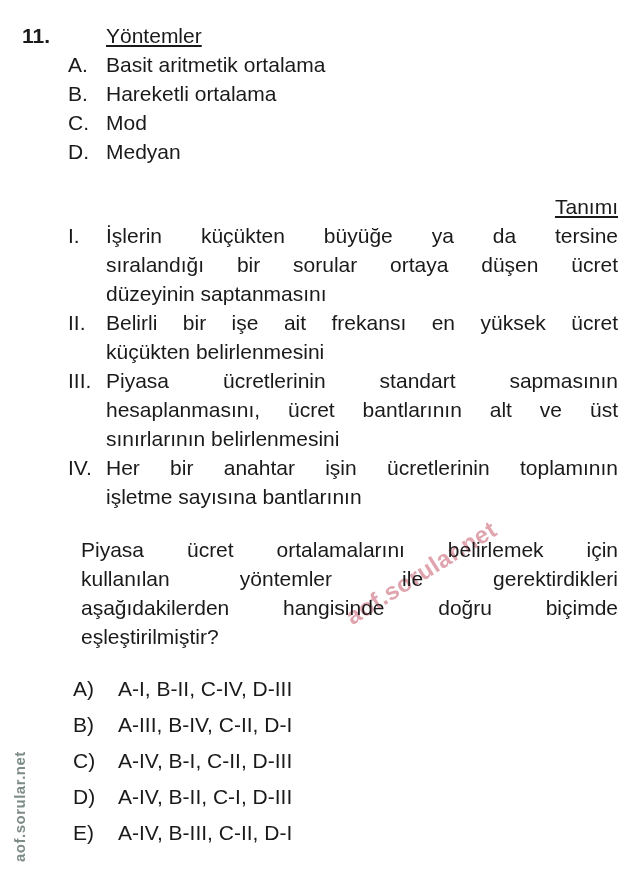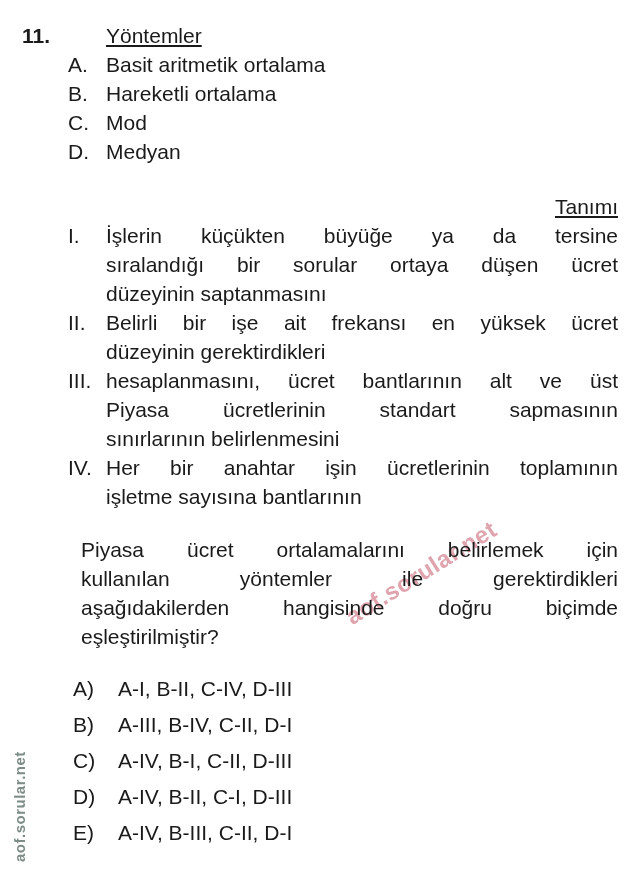--- a/index.html
+++ b/index.html
@@ -160,29 +160,29 @@
           <div class="jline">İşlerin küçükten büyüğe ya da tersine</div>
           <div class="jline">sıralandığı bir sorular ortaya düşen ücret</div>
           <div class="lline">düzeyinin saptanmasını</div>
         </div>
       </div>
 
       <div class="titem">
         <span class="tlabel">II.</span>
         <div class="tlines">
           <div class="jline">Belirli bir işe ait frekansı en yüksek ücret</div>
-          <div class="lline">düzeyinin gerektirdikleri</div>
+          <div class="lline">küçükten belirlenmesini</div>
         </div>
       </div>
 
       <div class="titem">
         <span class="tlabel">III.</span>
         <div class="tlines">
+          <div class="jline">Piyasa ücretlerinin standart sapmasının</div>
           <div class="jline">hesaplanmasını, ücret bantlarının alt ve üst</div>
-          <div class="jline">Piyasa ücretlerinin standart sapmasının</div>
           <div class="lline">sınırlarının belirlenmesini</div>
         </div>
       </div>
 
       <div class="titem">
         <span class="tlabel">IV.</span>
         <div class="tlines">
           <div class="jline">Her bir anahtar işin ücretlerinin toplamının</div>
           <div class="lline">işletme sayısına bantlarının</div>
         </div>

